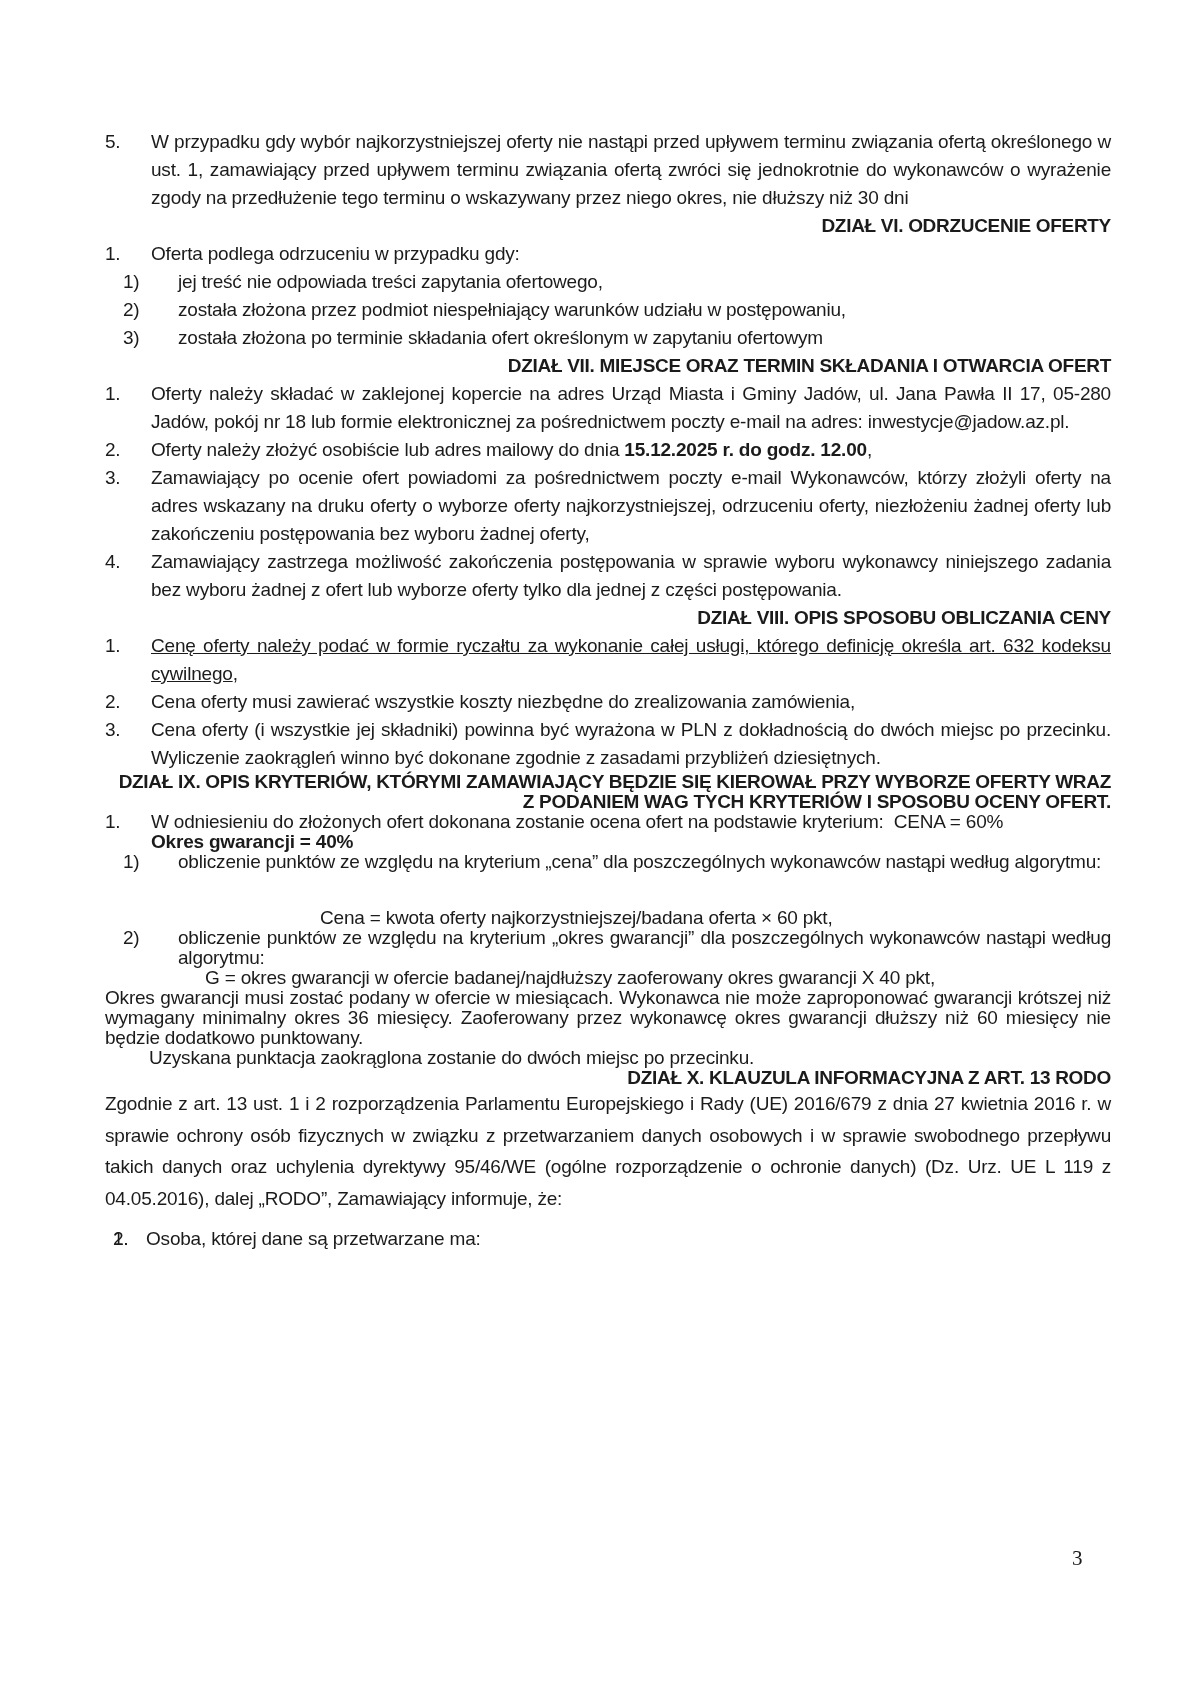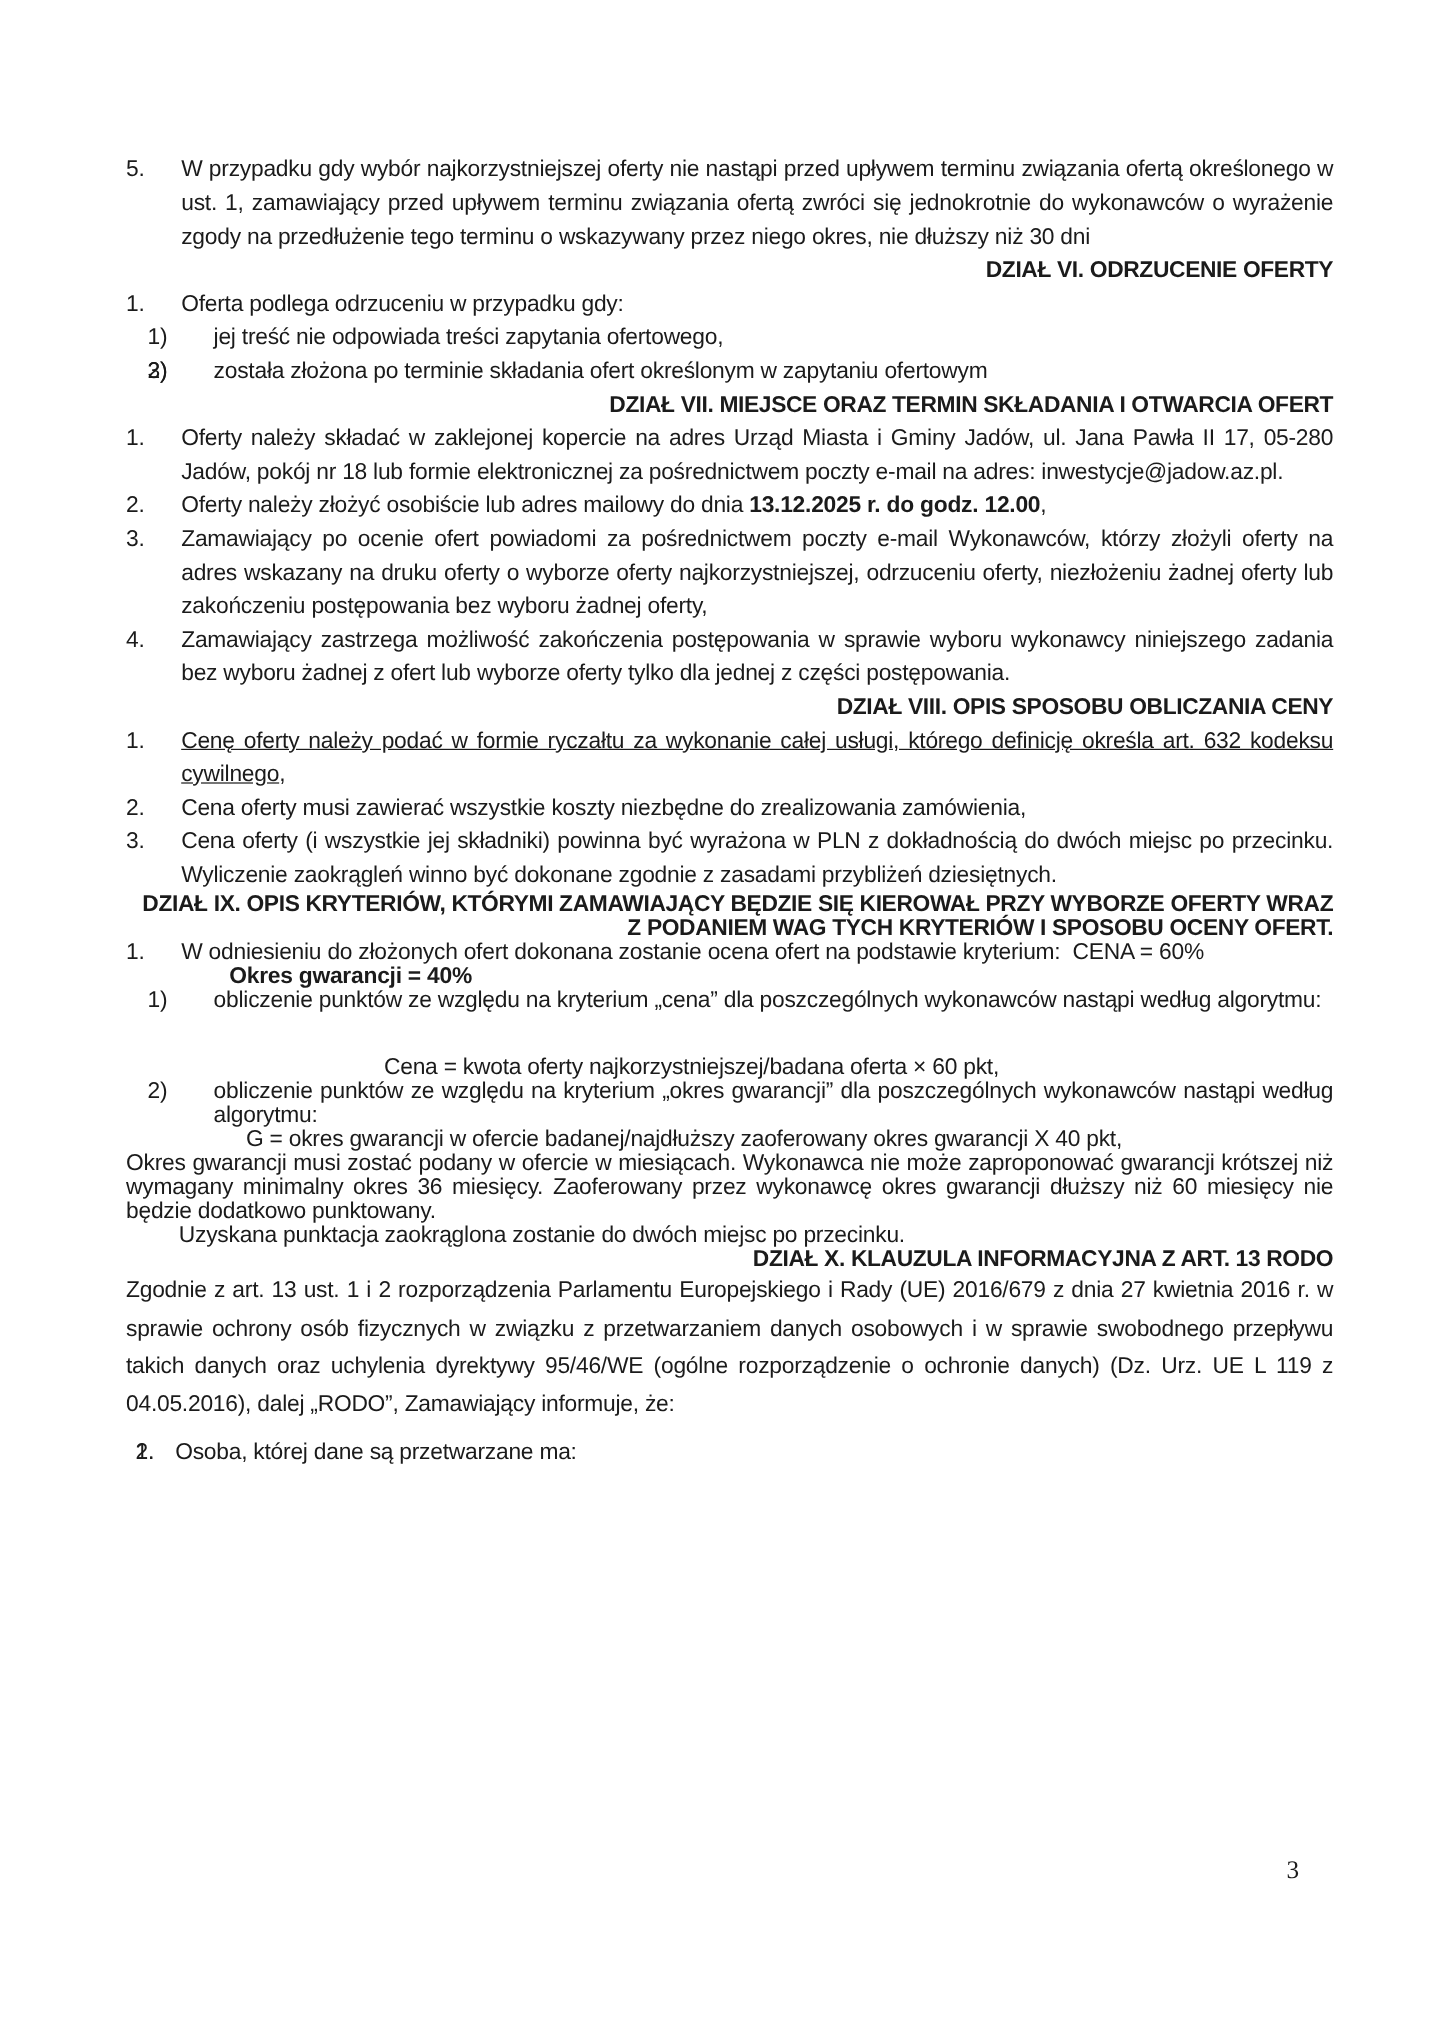--- a/index.html
+++ b/index.html
@@ -53,33 +53,33 @@
 </style>
 </head>
 <body>
 
 <div class="page">
   <div class="content">
       <div class="block item"><span class="num">5.</span><span class="txt"><span>W przypadku gdy wybór najkorzystniejszej oferty nie nastąpi przed upływem terminu związania ofertą określonego w ust. 1, zamawiający przed upływem terminu związania ofertą zwróci się jednokrotnie do wykonawców o wyrażenie zgody na przedłużenie tego terminu o wskazywany przez niego okres, nie dłuższy niż 30 dni</span></span></div>
       <div class="block heading"><span class="txt"><span>DZIAŁ VI. ODRZUCENIE OFERTY</span></span></div>
       <div class="block item"><span class="num">1.</span><span class="txt"><span>Oferta podlega odrzuceniu w przypadku gdy:</span></span></div>
       <div class="block sub"><span class="num">1)</span><span class="txt"><span>jej treść nie odpowiada treści zapytania ofertowego,</span></span></div>
-      <div class="block sub"><span class="num">2)</span></div>
+      <div class="block sub"><span class="num">2)</span><span class="txt"><span>została złożona przez podmiot niespełniający warunków udziału w postępowaniu,</span></span></div>
       <div class="block sub"><span class="num">3)</span><span class="txt"><span>została złożona po terminie składania ofert określonym w zapytaniu ofertowym</span></span></div>
       <div class="block heading"><span class="txt"><span>DZIAŁ VII. MIEJSCE ORAZ TERMIN SKŁADANIA I OTWARCIA OFERT</span></span></div>
       <div class="block item"><span class="num">1.</span><span class="txt"><span>Oferty należy składać w zaklejonej kopercie na adres Urząd Miasta i Gminy Jadów, ul. Jana Pawła II 17, 05-280 Jadów, pokój nr 18 lub formie elektronicznej za pośrednictwem poczty e-mail na adres: inwestycje@jadow.az.pl.</span></span></div>
-      <div class="block item"><span class="num">2.</span><span class="txt"><span>Oferty należy złożyć osobiście lub adres mailowy do dnia </span><span style="font-weight: 700;">13.12.2025 r. do godz. 12.00</span><span>,</span></span></div>
+      <div class="block item"><span class="num">2.</span><span class="txt"><span>Oferty należy złożyć osobiście lub adres mailowy do dnia </span><span style="font-weight: 700;">15.12.2025 r. do godz. 12.00</span><span>,</span></span></div>
       <div class="block item"><span class="num">3.</span><span class="txt"><span>Zamawiający po ocenie ofert powiadomi za pośrednictwem poczty e-mail Wykonawców, którzy złożyli oferty na adres wskazany na druku oferty o wyborze oferty najkorzystniejszej, odrzuceniu oferty, niezłożeniu żadnej oferty lub zakończeniu postępowania bez wyboru żadnej oferty,</span></span></div>
       <div class="block item"><span class="num">4.</span><span class="txt"><span>Zamawiający zastrzega możliwość zakończenia postępowania w sprawie wyboru wykonawcy niniejszego zadania bez wyboru żadnej z ofert lub wyborze oferty tylko dla jednej z części postępowania.</span></span></div>
       <div class="block heading"><span class="txt"><span>DZIAŁ VIII. OPIS SPOSOBU OBLICZANIA CENY</span></span></div>
       <div class="block item"><span class="num">1.</span><span class="txt"><span style="text-decoration: underline;">Cenę oferty należy podać w formie ryczałtu za wykonanie całej usługi, którego definicję określa art. 632 kodeksu cywilnego</span><span>,</span></span></div>
       <div class="block item"><span class="num">2.</span><span class="txt"><span>Cena oferty musi zawierać wszystkie koszty niezbędne do zrealizowania zamówienia,</span></span></div>
       <div class="block item"><span class="num">3.</span><span class="txt"><span>Cena oferty (i wszystkie jej składniki) powinna być wyrażona w PLN z dokładnością do dwóch miejsc po przecinku. Wyliczenie zaokrągleń winno być dokonane zgodnie z zasadami przybliżeń dziesiętnych.</span></span></div>
       <div class="block heading s2"><span class="txt"><span>DZIAŁ IX. OPIS KRYTERIÓW, KTÓRYMI ZAMAWIAJĄCY BĘDZIE SIĘ KIEROWAŁ PRZY WYBORZE OFERTY WRAZ Z PODANIEM WAG TYCH KRYTERIÓW I SPOSOBU OCENY OFERT.</span></span></div>
-      <div class="block item s2"><span class="num">1.</span><span class="txt"><span>W odniesieniu do złożonych ofert dokonana zostanie ocena ofert na podstawie kryterium: &nbsp;</span><span style="font-weight: 400;">CENA = 60%</span><br><span style="font-weight: 700; margin-left: 40px;">Okres gwarancji = 40%</span></span></div>
+      <div class="block item s2"><span class="num">1.</span><span class="txt"><span>W odniesieniu do złożonych ofert dokonana zostanie ocena ofert na podstawie kryterium: &nbsp;</span><span style="font-weight: 400;">CENA = 60%</span><br><span style="font-weight: 700;">Okres gwarancji = 40%</span></span></div>
       <div class="block sub s2"><span class="num">1)</span><span class="txt"><span>obliczenie punktów ze względu na kryterium „cena” dla poszczególnych wykonawców nastąpi według algorytmu:</span></span></div>
       <div class="block formula s2 f-cena"><span class="txt"><span>Cena = kwota oferty najkorzystniejszej/badana oferta × 60 pkt,</span></span></div>
       <div class="block sub s2"><span class="num">2)</span><span class="txt"><span>obliczenie punktów ze względu na kryterium „okres gwarancji” dla poszczególnych wykonawców nastąpi według algorytmu:</span></span></div>
       <div class="block formula s2 f-g"><span class="txt"><span>G = okres gwarancji w ofercie badanej/najdłuższy zaoferowany okres gwarancji X 40 pkt,</span></span></div>
       <div class="block para s2"><span class="txt"><span>Okres gwarancji musi zostać podany w ofercie w miesiącach. Wykonawca nie może zaproponować gwarancji krótszej niż wymagany minimalny okres 36 miesięcy. Zaoferowany przez wykonawcę okres gwarancji dłuższy niż 60 miesięcy nie będzie dodatkowo punktowany.</span></span></div>
       <div class="block para s2 indent-first"><span class="txt"><span>Uzyskana punktacja zaokrąglona zostanie do dwóch miejsc po przecinku.</span></span></div>
       <div class="block heading s2"><span class="txt"><span>DZIAŁ X. KLAUZULA INFORMACYJNA Z ART. 13 RODO</span></span></div>
       <div class="block para rodo"><span class="txt"><span>Zgodnie z art. 13 ust. 1 i 2 rozporządzenia Parlamentu Europejskiego i Rady (UE) 2016/679 z dnia 27 kwietnia 2016 r. w sprawie ochrony osób fizycznych w związku z&nbsp;przetwarzaniem danych osobowych i w sprawie swobodnego przepływu takich danych oraz uchylenia dyrektywy 95/46/WE (ogólne rozporządzenie o ochronie danych) (Dz. Urz. UE L 119 z 04.05.2016), dalej „RODO”, Zamawiający informuje, że:</span></span></div>
       <div class="block item rodo-item"><span class="num">1.</span></div>
       <div class="block item rodo-item"><span class="num">2.</span><span class="txt"><span>Osoba, której dane są przetwarzane ma:</span></span></div>

